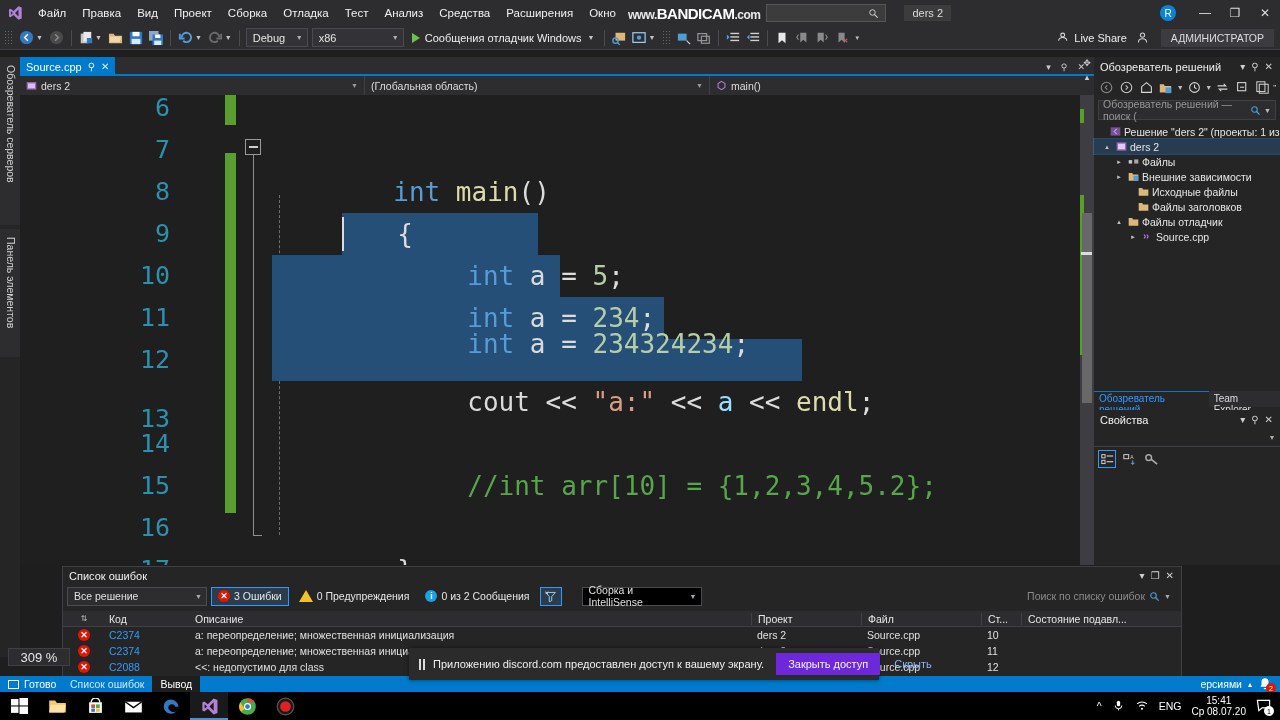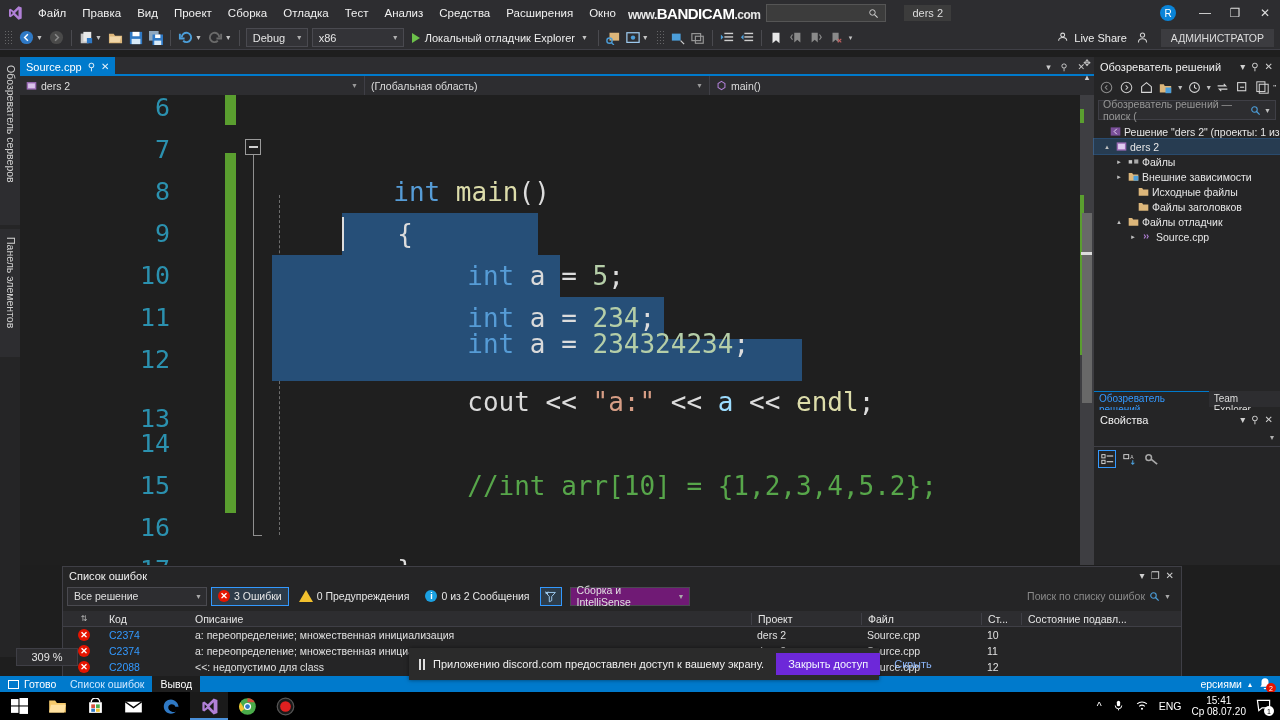--- a/index.html
+++ b/index.html
@@ -144,22 +144,22 @@
   .pill { height:19px; display:flex; align-items:center; gap:4px; padding:0 6px; font-size:10.5px; color:#e6e6e6; }
   .pill.active { border:1px solid #3399ff; background:#2d3c4a; }
   .icon-err { width:12px;height:12px;border-radius:50%;background:#e51400;color:#fff;font-size:9px;
     display:flex;align-items:center;justify-content:center; font-weight:bold; }
   .icon-warn { width:0;height:0;border-left:7px solid transparent;border-right:7px solid transparent;
     border-bottom:12px solid #f2c12e; position:relative; }
   .icon-info { width:12px;height:12px;border-radius:50%;background:#1ba1e2;color:#fff;font-size:9px;
     display:flex;align-items:center;justify-content:center; font-weight:bold; }
   .filterbtn { width:22px;height:19px;border:1px solid #3399ff;background:#2d3c4a;
     display:flex;align-items:center;justify-content:center;font-size:9px;color:#cfe6ff; }
-  .buildcombo { width:120px; height:19px; background:#701a75; border:1px solid #4a4a50;
-    display:flex; align-items:center; padding:0 4px 0 6px; font-size:10.5px; color:#e0e0e0; margin-left:4px; }
+  .buildcombo { width:120px; height:19px; background:#000000; border:1px solid #4a4a50;
+    display:flex; align-items:center; padding:0 4px 0 6px; font-size:10.5px; color:#e0e0e0; margin-left:16px; }
   .buildcombo .cc { margin-left:auto; font-size:7px; color:#aaa; }
 
   .errgrid { position:absolute; left:0; top:44px; width:1118px; }
   .errhead { height:16px; background:#2d2d30; display:flex; align-items:center;
     font-size:10.5px; color:#e6e6e6; border-bottom:1px solid #3f3f46; }
   .errrow { height:16px; display:flex; align-items:center; font-size:10.5px; color:#e0e0e0; }
   .c-ico { width:42px; display:flex; align-items:center; justify-content:center; }
   .c-code { width:88px; color:#3399ff; padding-left:4px; }
   .c-desc { width:558px; padding-left:2px; overflow:hidden; white-space:nowrap; }
   .c-proj { width:110px; }
@@ -172,23 +172,23 @@
   .discord { position:absolute; left:409px; top:648px; width:470px; height:32px;
     background:#2b2b2b; display:flex; align-items:center; padding:0 10px; z-index:30;
     box-shadow:0 0 4px rgba(0,0,0,.5); }
   .pause { display:flex; gap:2px; margin-right:8px; }
   .pause i { width:2px; height:11px; background:#ddd; display:block; }
   .dtext { font-size:11px; color:#f0f0f0; white-space:nowrap; }
   .dstop { background:#6d28d9; color:#f2f6ff; font-size:11px; padding:5px 12px; margin-left:12px; white-space:nowrap; }
   .dhide { color:#8ab4f8; font-size:11px; margin-left:14px; white-space:nowrap; }
 
   
-  .zoombox { position:absolute; left:16px; top:648px; width:62px; height:18px; background:#2d2d30;
+  .zoombox { position:absolute; left:8px; top:648px; width:62px; height:18px; background:#2d2d30;
     border:1px solid #3f3f46; display:flex; align-items:center; justify-content:center;
-    font-size:11px; color:#e6e6e6; }
+    font-size:13px; color:#e6e6e6; }
   .statusbar { position:absolute; left:0; top:676px; width:1280px; height:16px; background:#007acc;
     display:flex; align-items:center; font-size:10.5px; color:#fff; }
   .sb-ready { display:flex; align-items:center; gap:5px; padding:0 8px; height:16px; }
   .sb-rect { width:11px; height:9px; border:1.5px solid #fff; }
   .sb-right { margin-left:auto; display:flex; align-items:center; gap:6px; padding-right:8px; }
   .sb-bell { position:relative; width:14px; height:14px; }
   .sb-badge { position:absolute; right:-4px; bottom:-2px; background:#e51400; color:#fff;
     font-size:7px; border-radius:50%; width:10px; height:10px; display:flex;
     align-items:center; justify-content:center; }
   .docktabs { position:absolute; left:62px; top:676px; height:16px; display:flex;
@@ -312,21 +312,21 @@
     <div class="combo" style="width:62px">
       <span class="cv">Debug</span>
       <span class="cc">▼</span>
     </div>
     <div class="combo" style="width:92px">
       <span class="cv">x86</span>
       <span class="cc">▼</span>
     </div>
     <div class="runbtn">
       <span class="tri"></span>
-      <span>Локальный отладчик Explorer</span>
+      <span>Сообщения отладчик Windows</span>
       <span class="caret" style="margin-left:6px">▼</span>
     </div>
     <div class="tsep"></div>
     <div class="tbtn">
       <svg width="14" height="14" viewBox="0 0 16 16">
           <rect x="4" y="2" width="11" height="9" fill="#dcb67a"></rect>
           <circle cx="4" cy="11" r="3" fill="none" stroke="#4c9ed9" stroke-width="1.6"></circle>
           <path d="M6 13l3 3" stroke="#4c9ed9" stroke-width="1.6"></path>
         </svg>
     </div>

